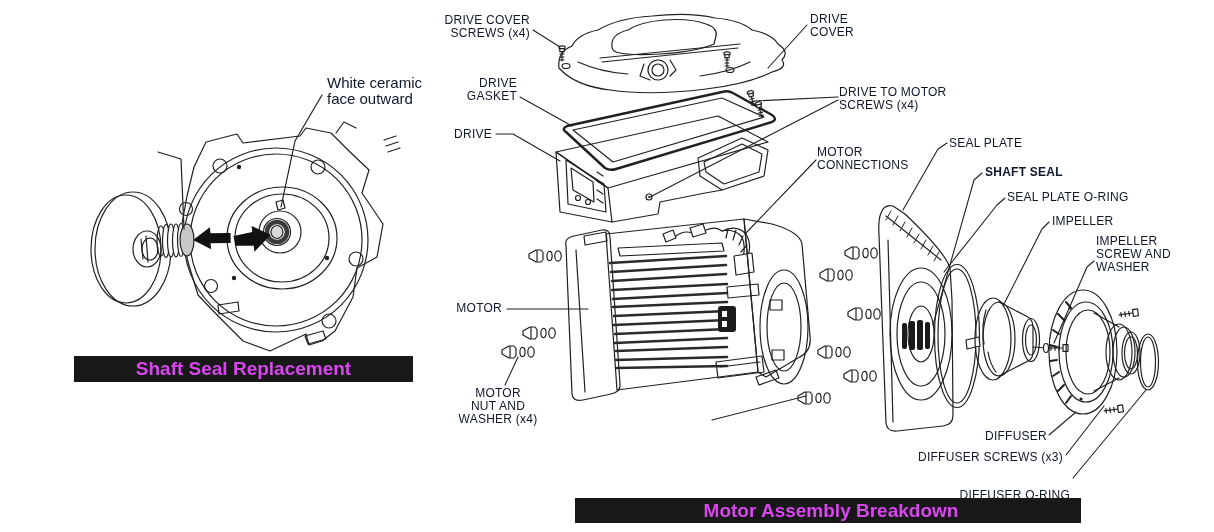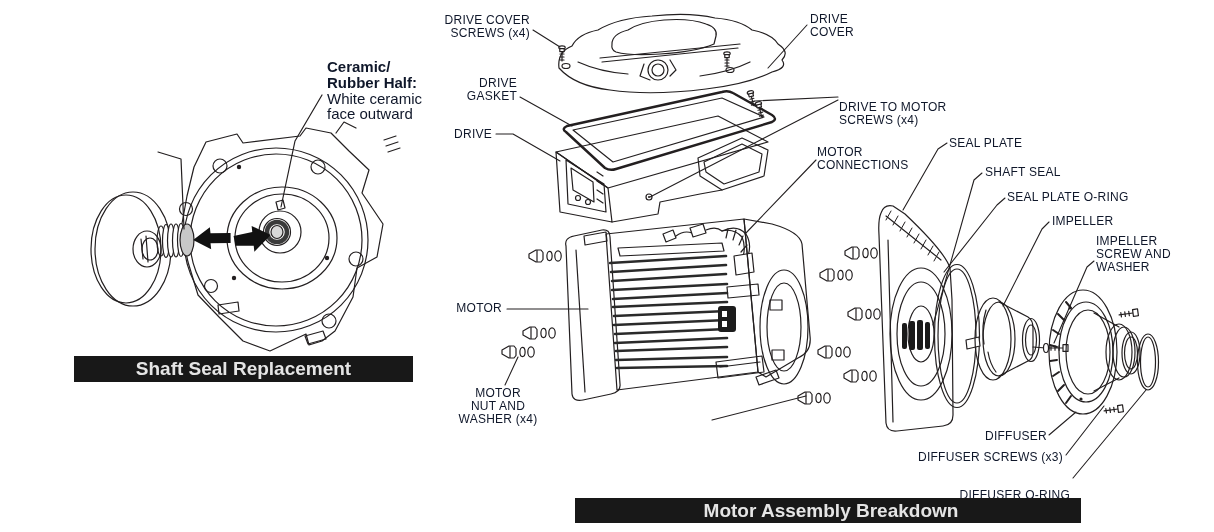--- a/index.html
+++ b/index.html
@@ -4,21 +4,21 @@
 <style>
   html,body{margin:0;padding:0;background:#fff;}
   .canvas{position:relative;width:1214px;height:532px;background:#fff;overflow:hidden;
           font-family:"Liberation Sans",sans-serif;color:#231f20;}
   svg.art{position:absolute;left:0;top:0;}
   .lbl{position:absolute;font-size:12px;line-height:12.8px;letter-spacing:.25px;
        color:#0f172a;white-space:pre-line;}
   .lbl.big{font-size:15px;line-height:15.8px;letter-spacing:0;}
   .ra{text-align:right;} .ctr{text-align:center;}
   .b{font-weight:bold;}
-  .tbar{position:absolute;background:#181818;color:#e5e5e5;text-align:center;
+  .tbar{position:absolute;background:#181818;color:#d946ef;text-align:center;
         font-weight:bold;font-size:19px;line-height:26px;
         font-family:"Liberation Sans",sans-serif;}
 </style>
 </head>
 <body>
 
 <div class="canvas">
 
 <svg class="art" width="1214" height="532" viewBox="0 0 1214 532" fill="none" stroke="#231f20" stroke-width="1.2" stroke-linecap="round" stroke-linejoin="round">
 
@@ -332,22 +332,21 @@
       <path d="M1049,222 L1042,229 L1003,306"></path>
       <path d="M1094,261 L1087,267 L1054,343"></path>
       <path d="M1049,435 L1076,412"></path>
       <path d="M1066,455 L1104,406"></path>
       <path d="M1073,478 L1146,390"></path>
     </g>
   </g>
 </svg>
 
 
-<div class="lbl big" style="left:327px;top:59px;width:100px;"><span class="b">Ceramic/
-Rubber Half:</span><span>
+<div class="lbl big" style="left:327px;top:59px;width:100px;"><span>
 White ceramic
 face outward</span></div>
 
 <div class="tbar" style="left:74px;top:356px;width:339px;height:26px;">Shaft Seal Replacement</div>
 
 <div class="lbl ra" style="left:408px;top:14px;width:122px;">DRIVE COVER
 SCREWS (x4)</div>
 
 <div class="lbl ra" style="left:427px;top:77px;width:90px;">DRIVE
 GASKET</div>
@@ -357,29 +356,29 @@
 <div class="lbl ra" style="left:432px;top:302px;width:70px;">MOTOR</div>
 
 <div class="lbl ctr" style="left:436px;top:387px;width:124px;">MOTOR
 NUT AND
 WASHER (x4)</div>
 
 
 <div class="lbl" style="left:810px;top:13px;">DRIVE
 COVER</div>
 
-<div class="lbl" style="left:839px;top:101px;">DRIVE TO MOTOR
+<div class="lbl" style="left:839px;top:86px;">DRIVE TO MOTOR
 SCREWS (x4)</div>
 
 <div class="lbl" style="left:817px;top:146px;">MOTOR
 CONNECTIONS</div>
 
 <div class="lbl" style="left:949px;top:137px;">SEAL PLATE</div>
 
-<div class="lbl" style="left:985px;top:166px;">SHAFT SEAL</div>
+<div class="lbl" style="left:985px;top:166px;font-weight:bold;">SHAFT SEAL</div>
 
 <div class="lbl" style="left:1007px;top:191px;">SEAL PLATE O-RING</div>
 
 <div class="lbl" style="left:1052px;top:215px;">IMPELLER</div>
 
 <div class="lbl" style="left:1096px;top:235px;">IMPELLER
 SCREW AND
 WASHER</div>
 
 <div class="lbl ra" style="left:957px;top:430px;width:90px;">DIFFUSER</div>

